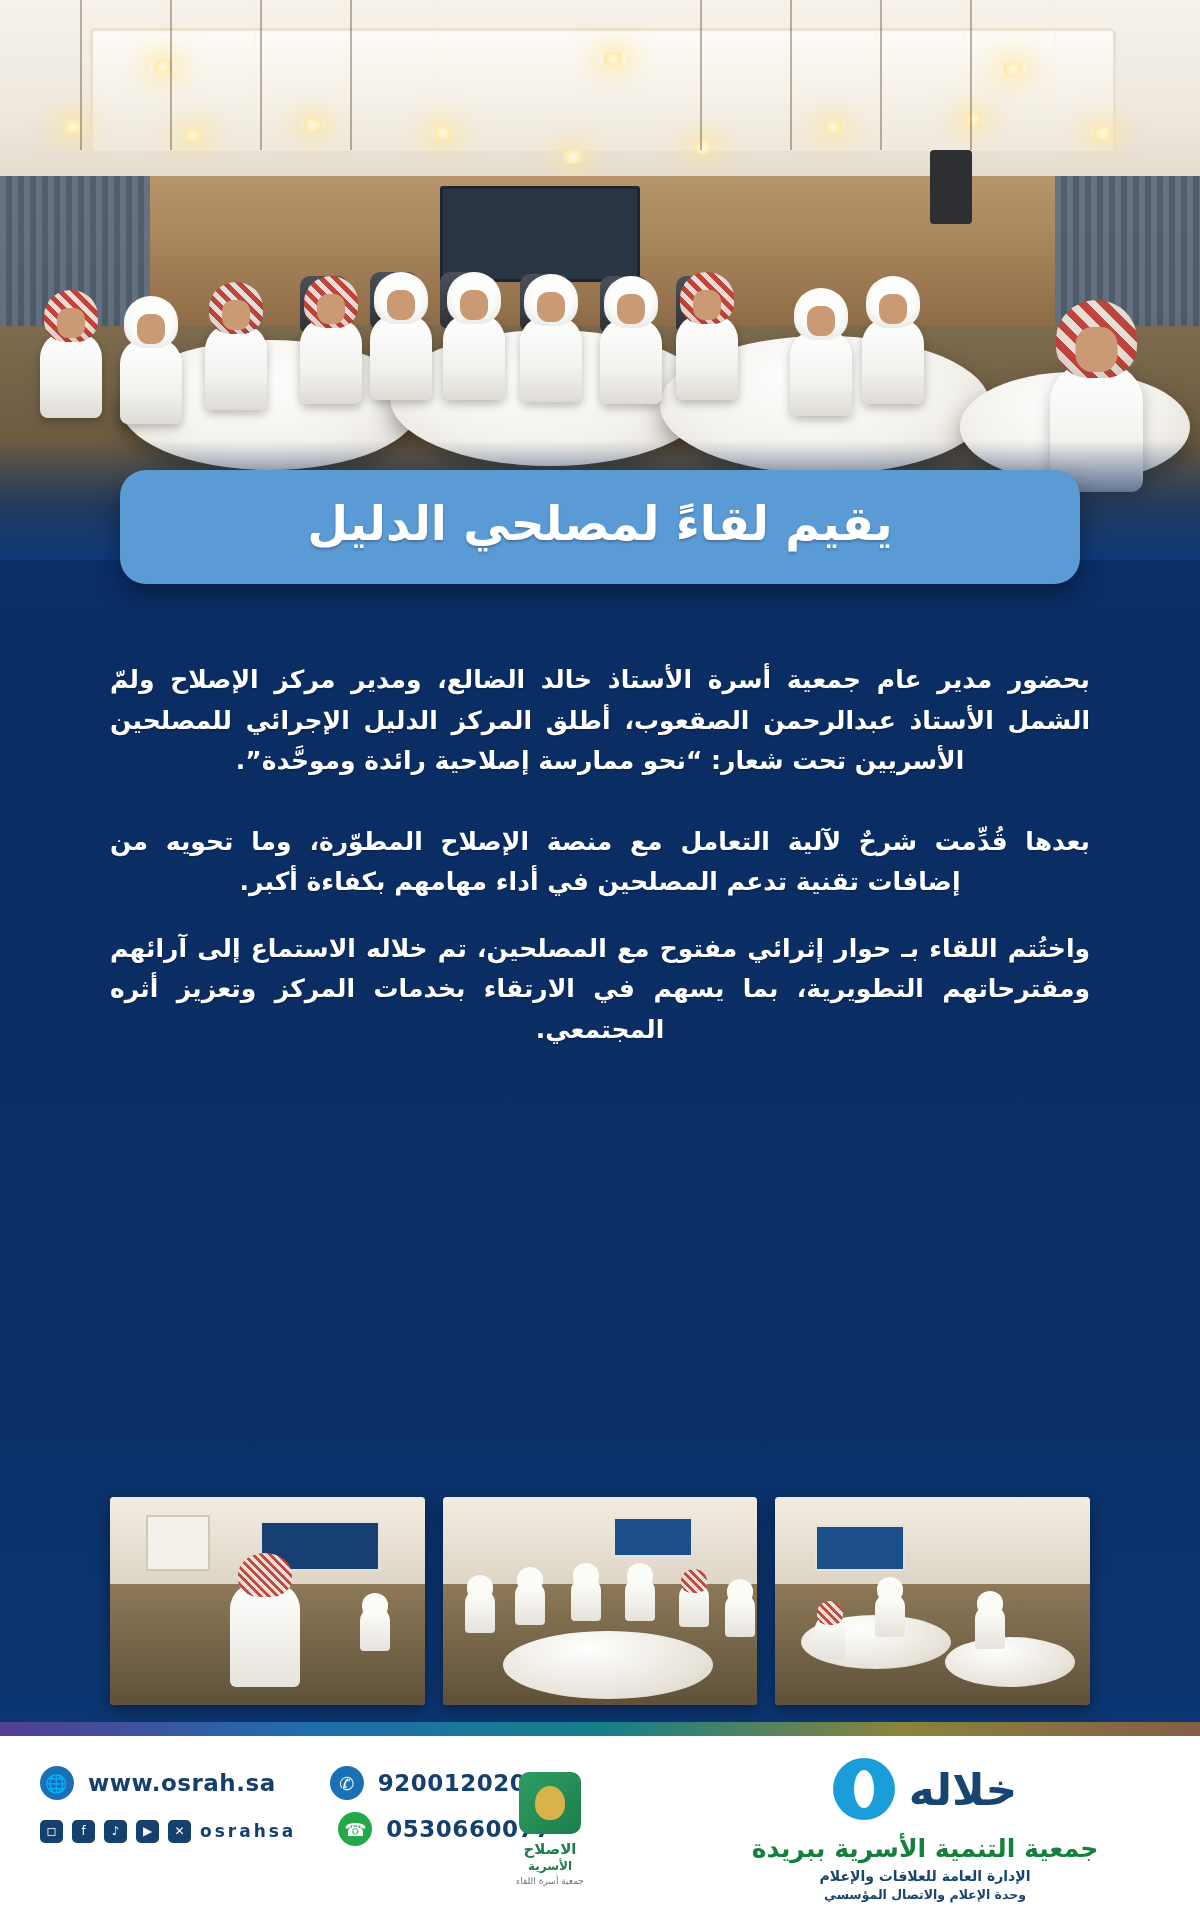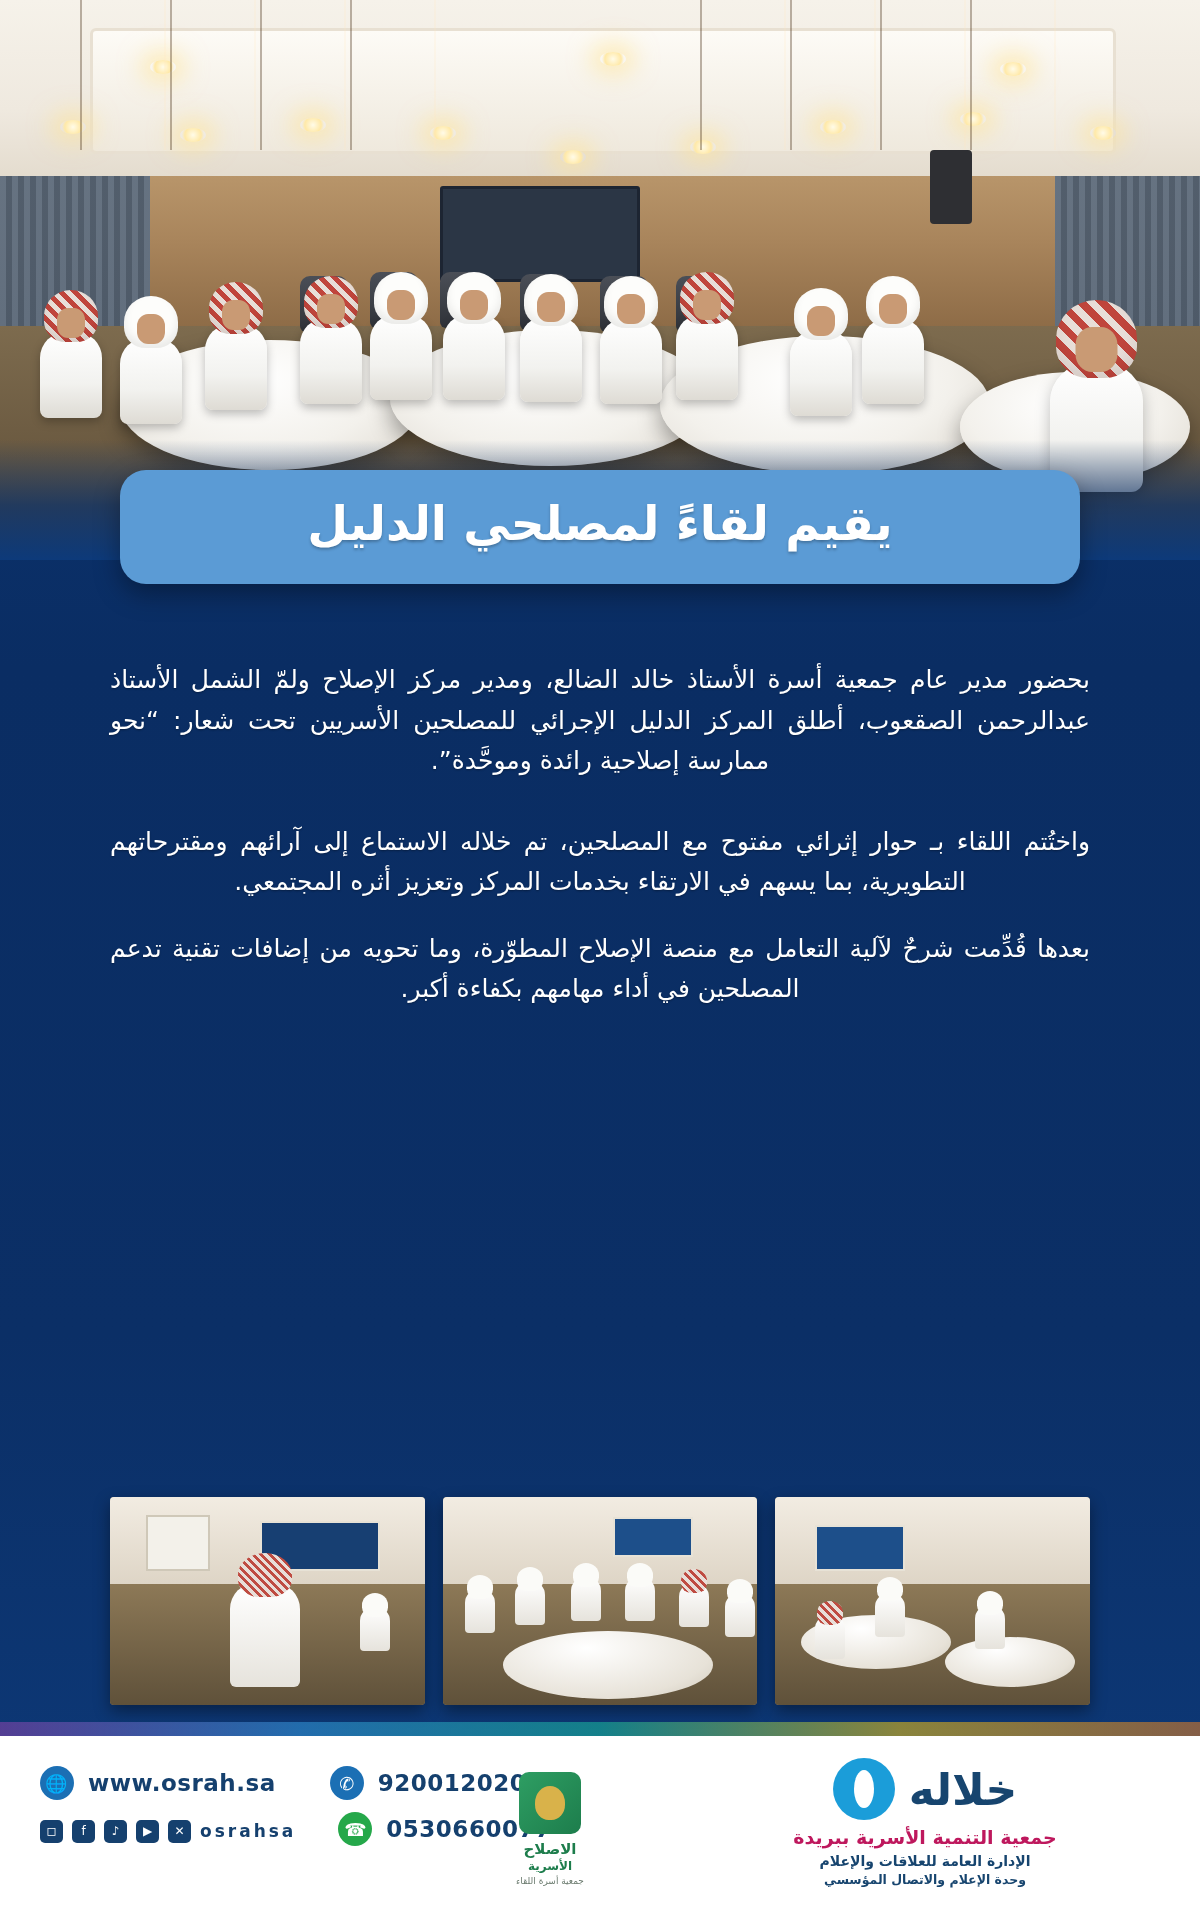--- a/index.html
+++ b/index.html
@@ -142,21 +142,21 @@
     width: 980px;
     z-index: 4;
   }
   .para {
     color: #ffffff;
     font-size: 25px;
     line-height: 1.62;
     text-align: justify;
     text-align-last: center;
     margin-bottom: 26px;
-    font-weight: normal;
+    font-weight: bold;
     text-shadow: 0 1px 2px rgba(0,0,0,.3);
   }
   .para.p1 { margin-bottom: 40px; }
 
   
   .strip {
     position: absolute;
     top: 1497px; left: 110px;
     width: 980px; height: 208px;
     display: flex;
@@ -282,21 +282,21 @@
     background: #1b9dd9;
     position: relative;
     display:flex;align-items:center;justify-content:center;
   }
   .brand-circle:before {
     content:"";
     position:absolute;
     width: 20px; height: 38px; border-radius: 50%;
     background: #ffffff;
   }
-  .brand-l1 { font-size: 19px; font-weight: bold; color: #be185d; margin-top: 6px; }
+  .brand-l1 { font-size: 25px; font-weight: bold; color: #15803d; margin-top: 14px; }
   .brand-l2 { font-size: 14px; font-weight: bold; color: #17456f; margin-top: 5px; }
   .brand-l3 { font-size: 12.5px; font-weight: bold; color: #17456f; margin-top: 3px; }
 </style>
 </head>
 <body>
 
 <div class="poster">
 
   <div class="hero">
     <div class="hero-room"></div>
@@ -406,22 +406,22 @@
 
     <div class="hero-fade"></div>
   </div>
 
   <div class="title-banner">
     <div class="title-line">يقيم لقاءً لمصلحي الدليل</div>
   </div>
 
   <div class="body-wrap">
     <p class="para p1">بحضور مدير عام جمعية أسرة الأستاذ خالد الضالع، ومدير مركز الإصلاح ولمّ الشمل الأستاذ عبدالرحمن الصقعوب، أطلق المركز الدليل الإجرائي للمصلحين الأسريين تحت شعار: “نحو ممارسة إصلاحية رائدة وموحَّدة”.</p>
+    <p class="para">بعدها قُدِّمت شرحٌ لآلية التعامل مع منصة الإصلاح المطوّرة، وما تحويه من إضافات تقنية تدعم المصلحين في أداء مهامهم بكفاءة أكبر.</p>
     <p class="para">واختُتم اللقاء بـ حوار إثرائي مفتوح مع المصلحين، تم خلاله الاستماع إلى آرائهم ومقترحاتهم التطويرية، بما يسهم في الارتقاء بخدمات المركز وتعزيز أثره المجتمعي.</p>
-    <p class="para">بعدها قُدِّمت شرحٌ لآلية التعامل مع منصة الإصلاح المطوّرة، وما تحويه من إضافات تقنية تدعم المصلحين في أداء مهامهم بكفاءة أكبر.</p>
   </div>
 
   <div class="strip">
     <div class="shot">
       <div class="sky"></div>
         <div class="grd"></div>
       <div class="proj" style="left:40px; top:28px; width:90px; height:46px;"></div>
       <div class="tbl" style="left:26px; top:118px; width:150px; height:54px;"></div>
       <div class="tbl" style="left:170px; top:140px; width:130px; height:50px;"></div>
       <div class="pp" style="left:100px; top:96px;"></div>

